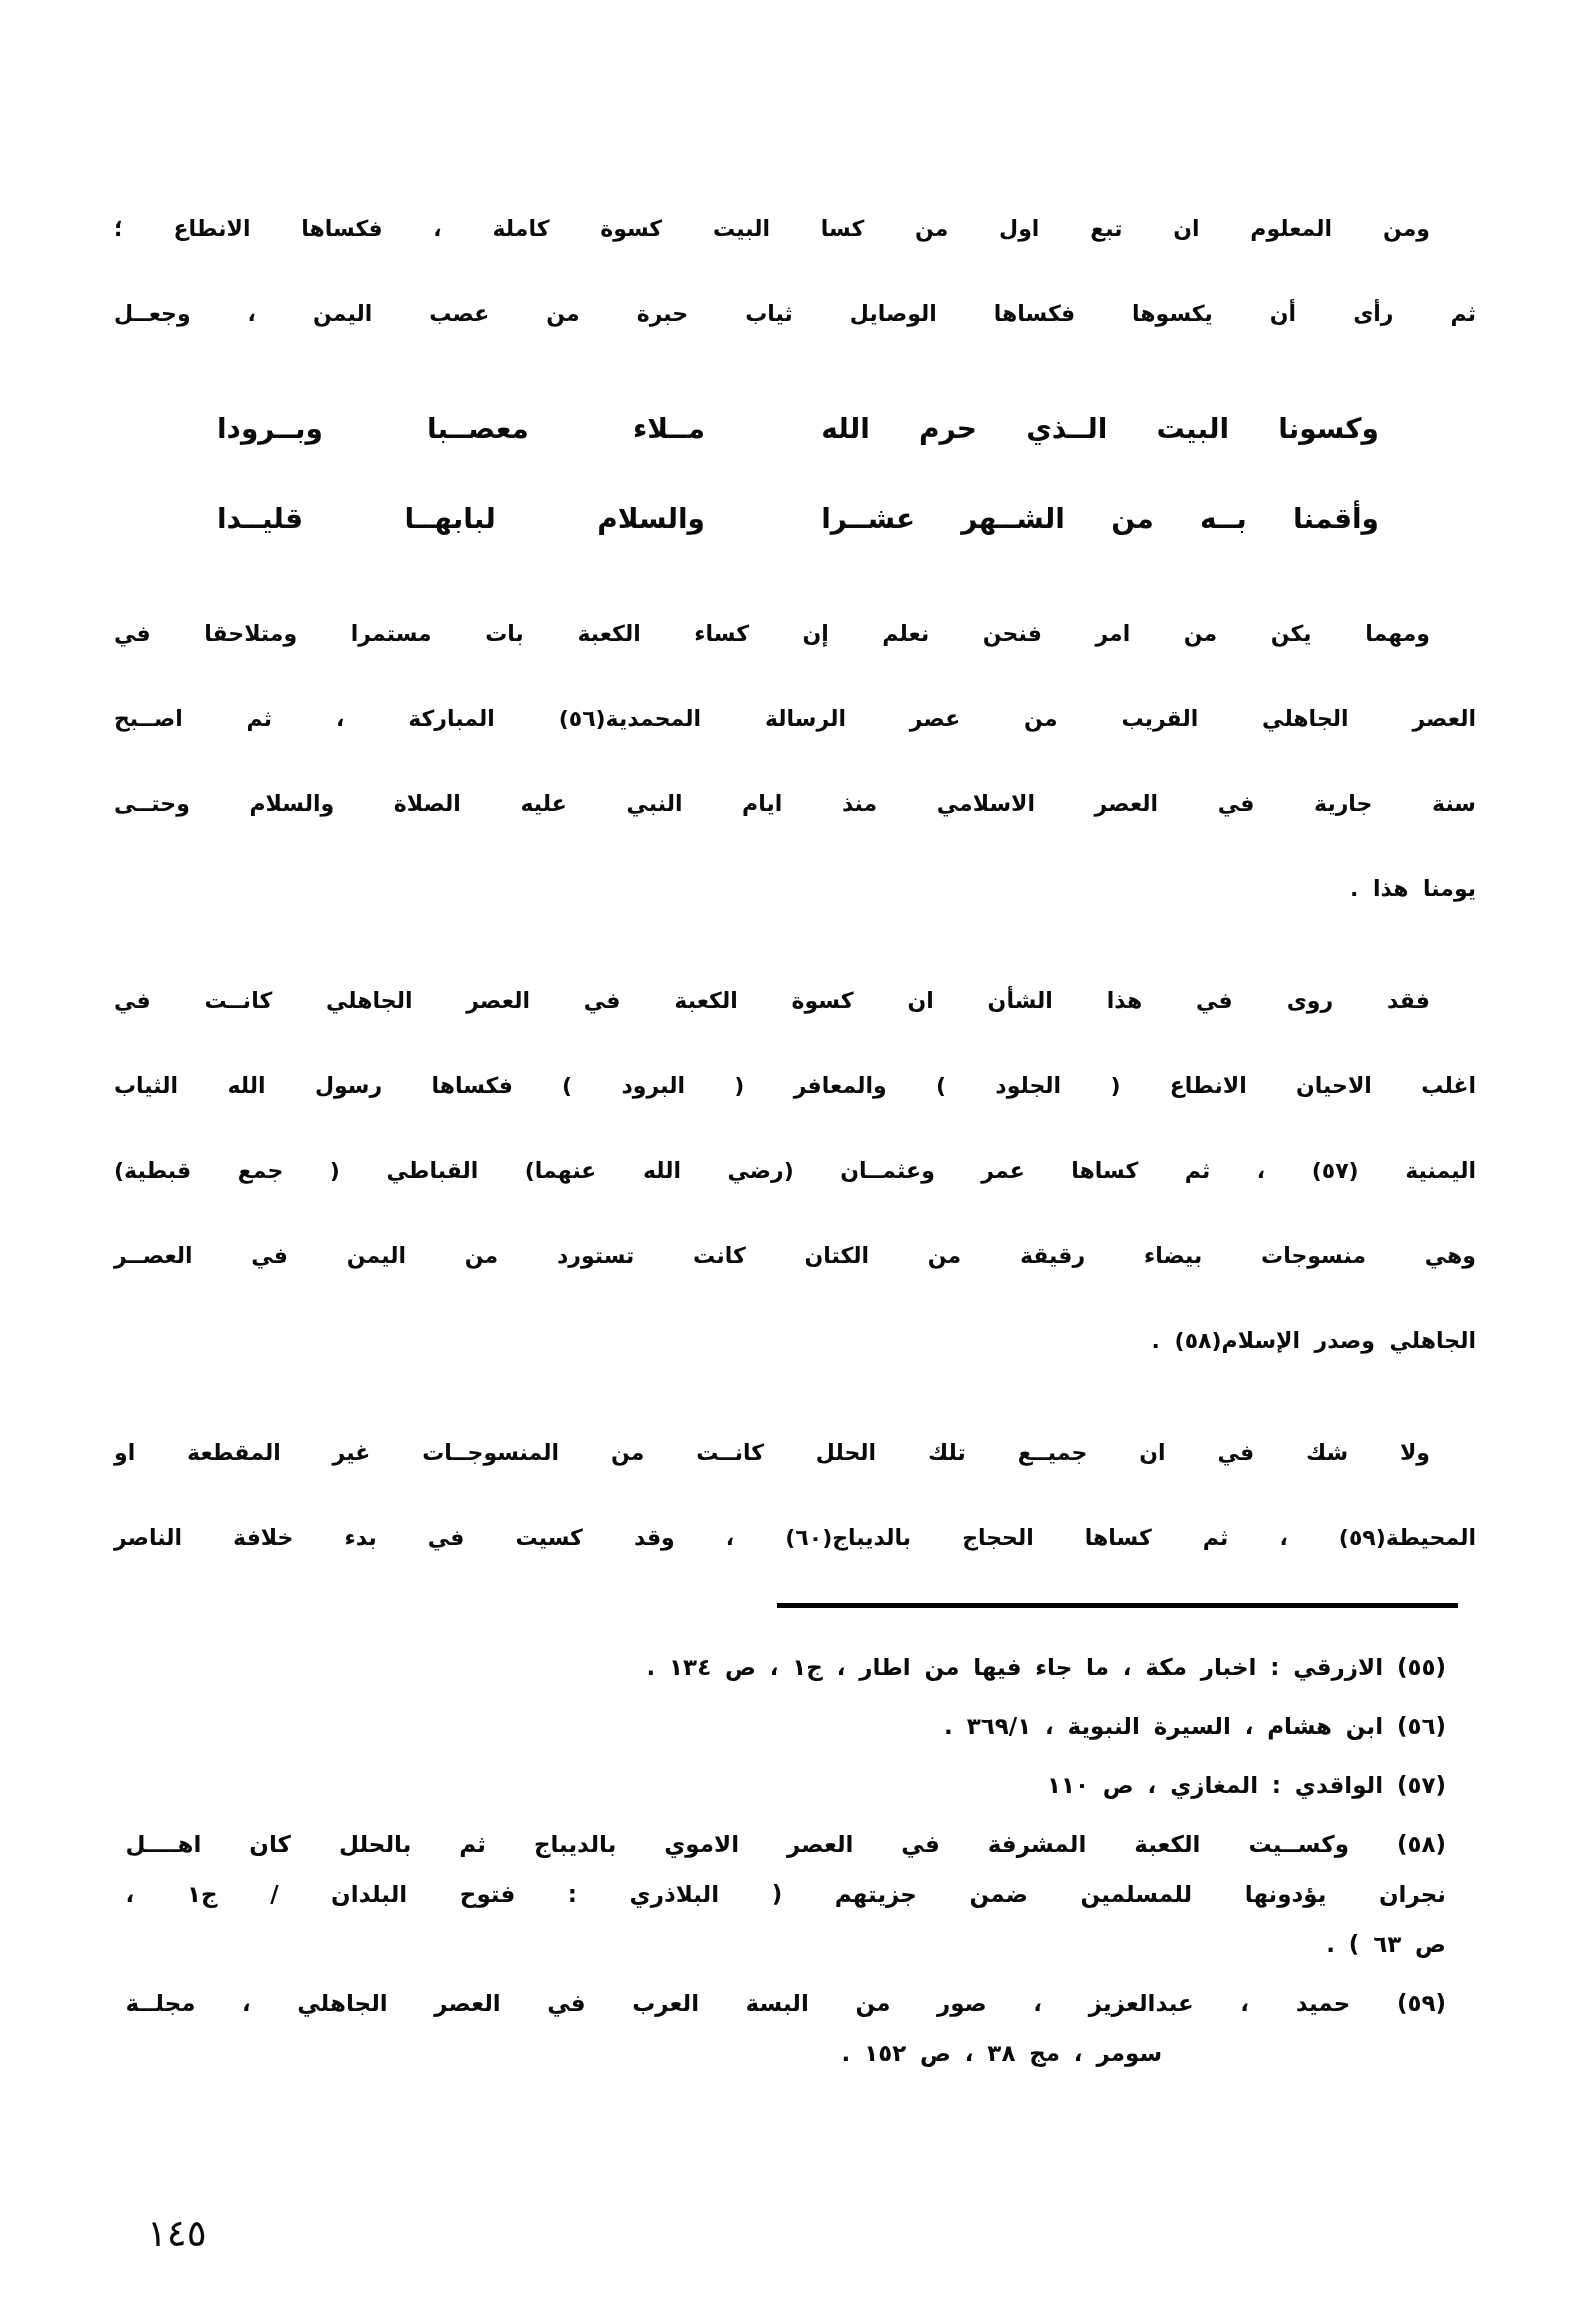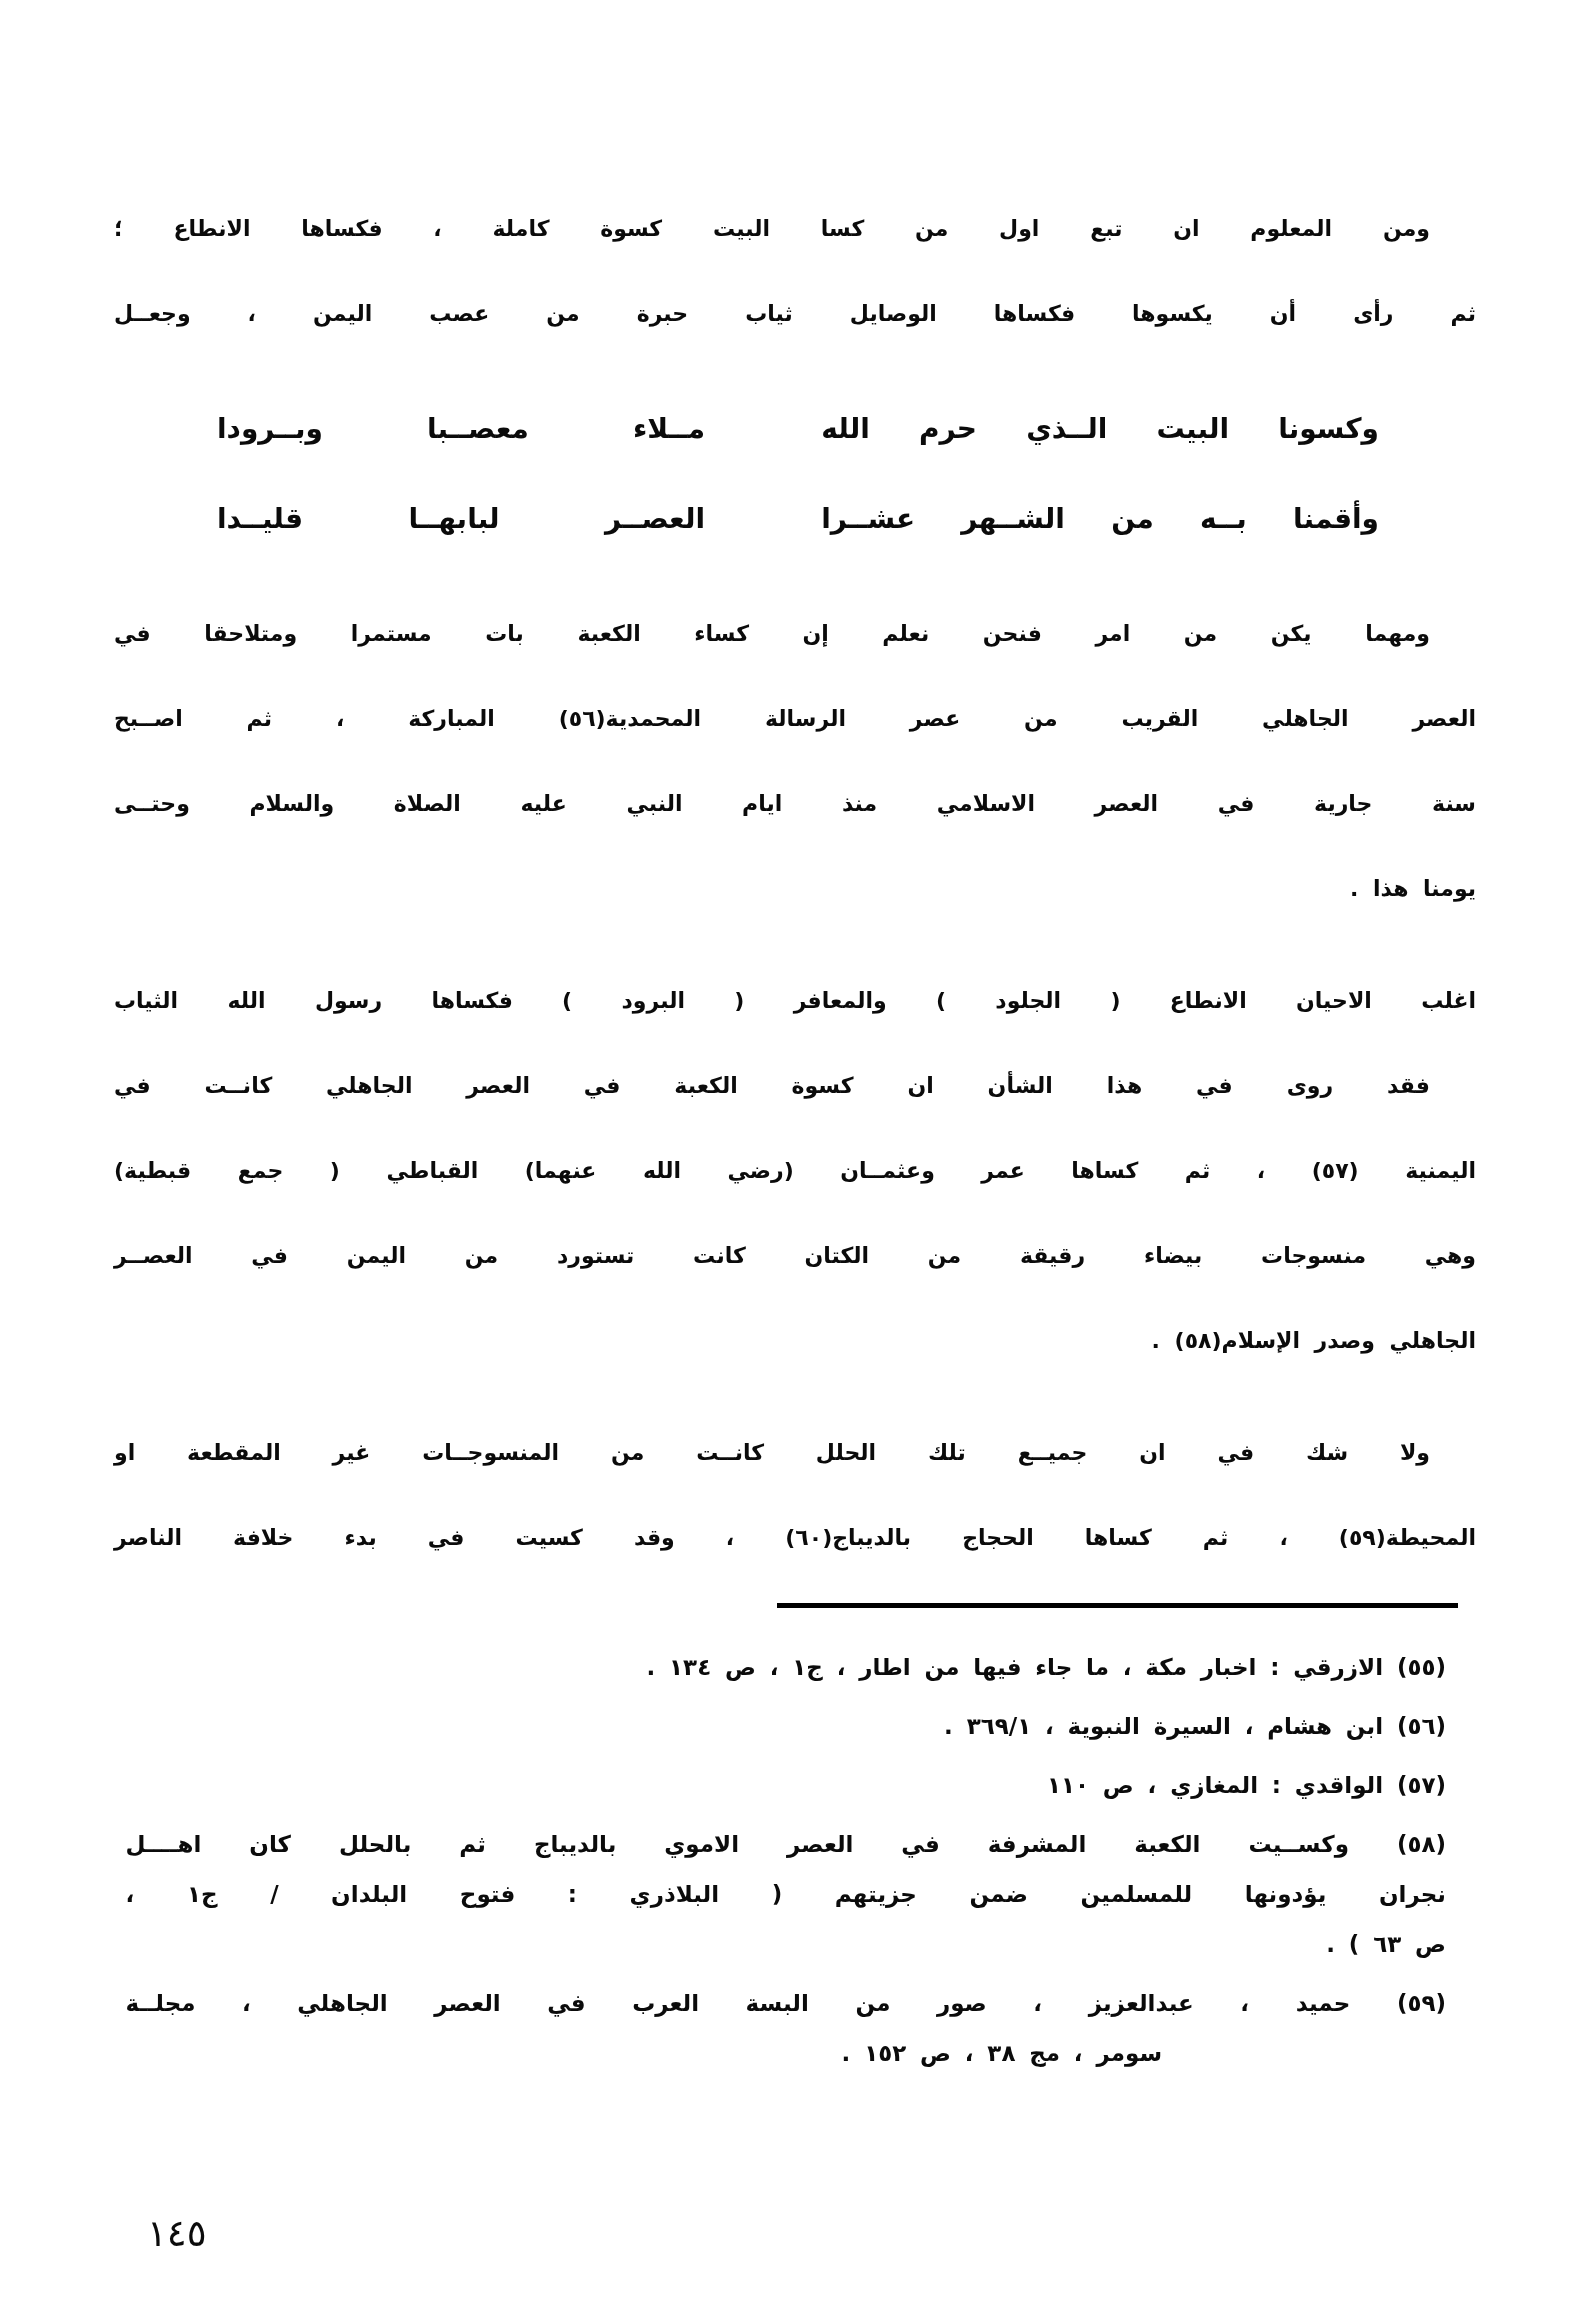--- a/index.html
+++ b/index.html
@@ -108,34 +108,34 @@
       <div class="body-line just">ثم رأى أن يكسوها فكساها الوصايل ثياب حبرة من عصب اليمن ، وجعــل</div>
     </section>
 
     <section class="poem">
       <div class="verse">
         <span class="hemi hemi-right">وكسونا البيت الــذي حرم الله</span>
         <span class="hemi hemi-left">مــلاء معصــبا وبــرودا</span>
       </div>
       <div class="verse">
         <span class="hemi hemi-right">وأقمنا بــه من الشــهر عشــرا</span>
-        <span class="hemi hemi-left">العصــر لبابهــا قليــدا</span>
+        <span class="hemi hemi-left">والسلام لبابهــا قليــدا</span>
       </div>
     </section>
 
     <section class="para para-2">
       <div class="body-line just first">ومهما يكن من امر فنحن نعلم إن كساء الكعبة بات مستمرا ومتلاحقا في</div>
       <div class="body-line just">العصر الجاهلي القريب من عصر الرسالة المحمدية(٥٦) المباركة ، ثم اصــبح</div>
       <div class="body-line just">سنة جارية في العصر الاسلامي منذ ايام النبي عليه الصلاة والسلام وحتــى</div>
       <div class="body-line end">يومنا هذا .</div>
     </section>
 
     <section class="para para-3">
+      <div class="body-line just first">فقد روى في هذا الشأن ان كسوة الكعبة في العصر الجاهلي كانــت في</div>
       <div class="body-line just">اغلب الاحيان الانطاع ( الجلود ) والمعافر ( البرود ) فكساها رسول الله الثياب</div>
-      <div class="body-line just first">فقد روى في هذا الشأن ان كسوة الكعبة في العصر الجاهلي كانــت في</div>
       <div class="body-line just">اليمنية (٥٧) ، ثم كساها عمر وعثمــان (رضي الله عنهما) القباطي ( جمع قبطية)</div>
       <div class="body-line just">وهي منسوجات بيضاء رقيقة من الكتان كانت تستورد من اليمن في العصــر</div>
       <div class="body-line end">الجاهلي وصدر الإسلام(٥٨) .</div>
     </section>
 
     <section class="para para-4">
       <div class="body-line just first">ولا شك في ان جميــع تلك الحلل كانــت من المنسوجــات غير المقطعة او</div>
       <div class="body-line just">المحيطة(٥٩) ، ثم كساها الحجاج بالديباج(٦٠) ، وقد كسيت في بدء خلافة الناصر</div>
     </section>
 

